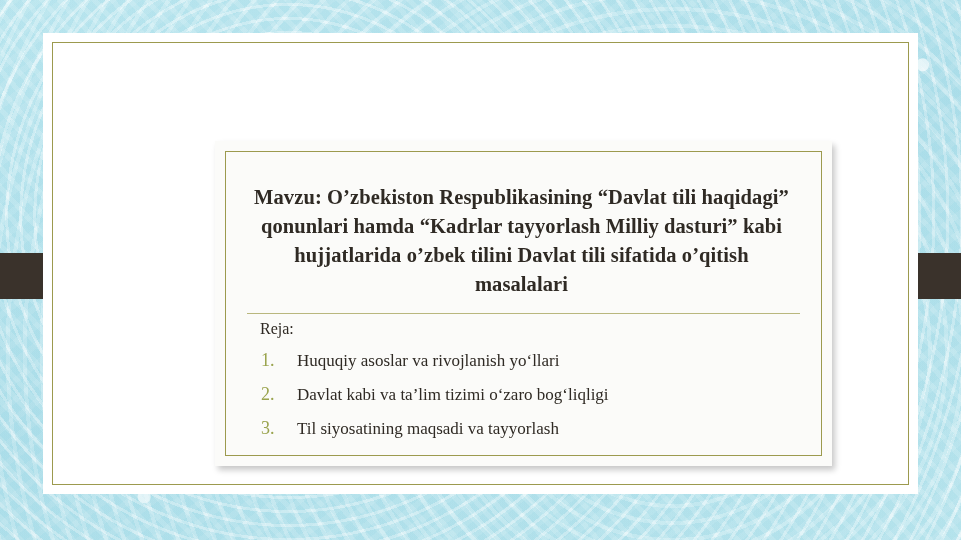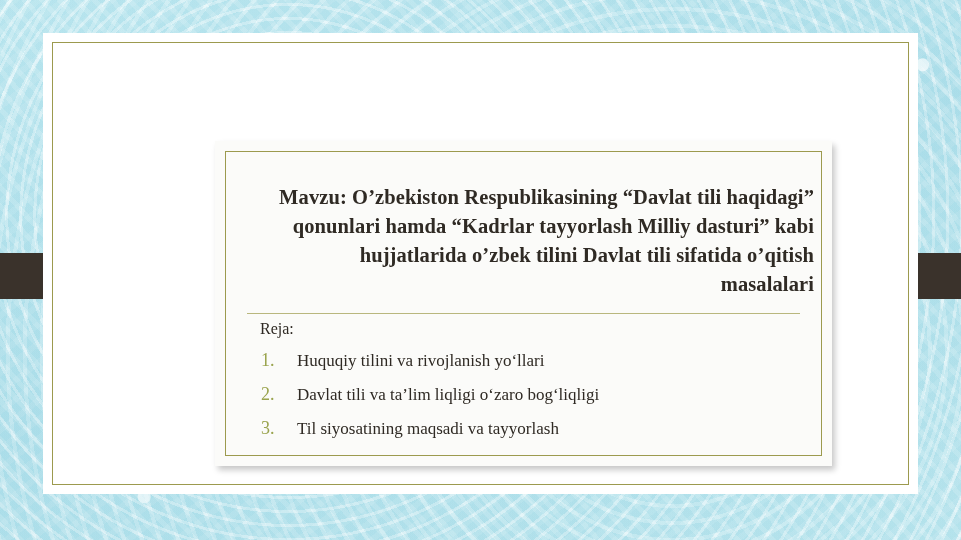--- a/index.html
+++ b/index.html
@@ -93,24 +93,24 @@
     left: 10px;
     top: 10px;
     right: 10px;
     bottom: 10px;
     border: 1px solid #9c9a4e;
     box-sizing: border-box;
   }
 
   .title {
     position: absolute;
-    left: 50px;
+    left: 32px;
     top: 42px;
     width: 549px;
-    text-align: right;
+    text-align: center;
     font-family: "Liberation Serif", serif;
     font-weight: bold;
     font-size: 20.5px;
     line-height: 29px;
     color: #2f2a24;
     letter-spacing: 0.1px;
   }
 
   .divider {
     position: absolute;
@@ -174,25 +174,25 @@
 
       <div class="title">Mavzu: O’zbekiston Respublikasining “Davlat tili haqidagi” qonunlari hamda “Kadrlar tayyorlash Milliy dasturi” kabi hujjatlarida o’zbek tilini Davlat tili sifatida o’qitish masalalari</div>
 
       <div class="divider"></div>
 
       <div class="reja-label">Reja:</div>
 
       <div class="list">
         <div class="list-item">
           <span class="list-num">1.</span>
-          <span class="list-text">Huquqiy tilini va rivojlanish yo‘llari</span>
+          <span class="list-text">Huquqiy asoslar va rivojlanish yo‘llari</span>
         </div>
         <div class="list-item">
           <span class="list-num">2.</span>
-          <span class="list-text">Davlat tili va ta’lim liqligi o‘zaro bog‘liqligi</span>
+          <span class="list-text">Davlat kabi va ta’lim tizimi o‘zaro bog‘liqligi</span>
         </div>
         <div class="list-item">
           <span class="list-num">3.</span>
           <span class="list-text">Til siyosatining maqsadi va tayyorlash</span>
         </div>
       </div>
 
     </div>
   </div>
 

